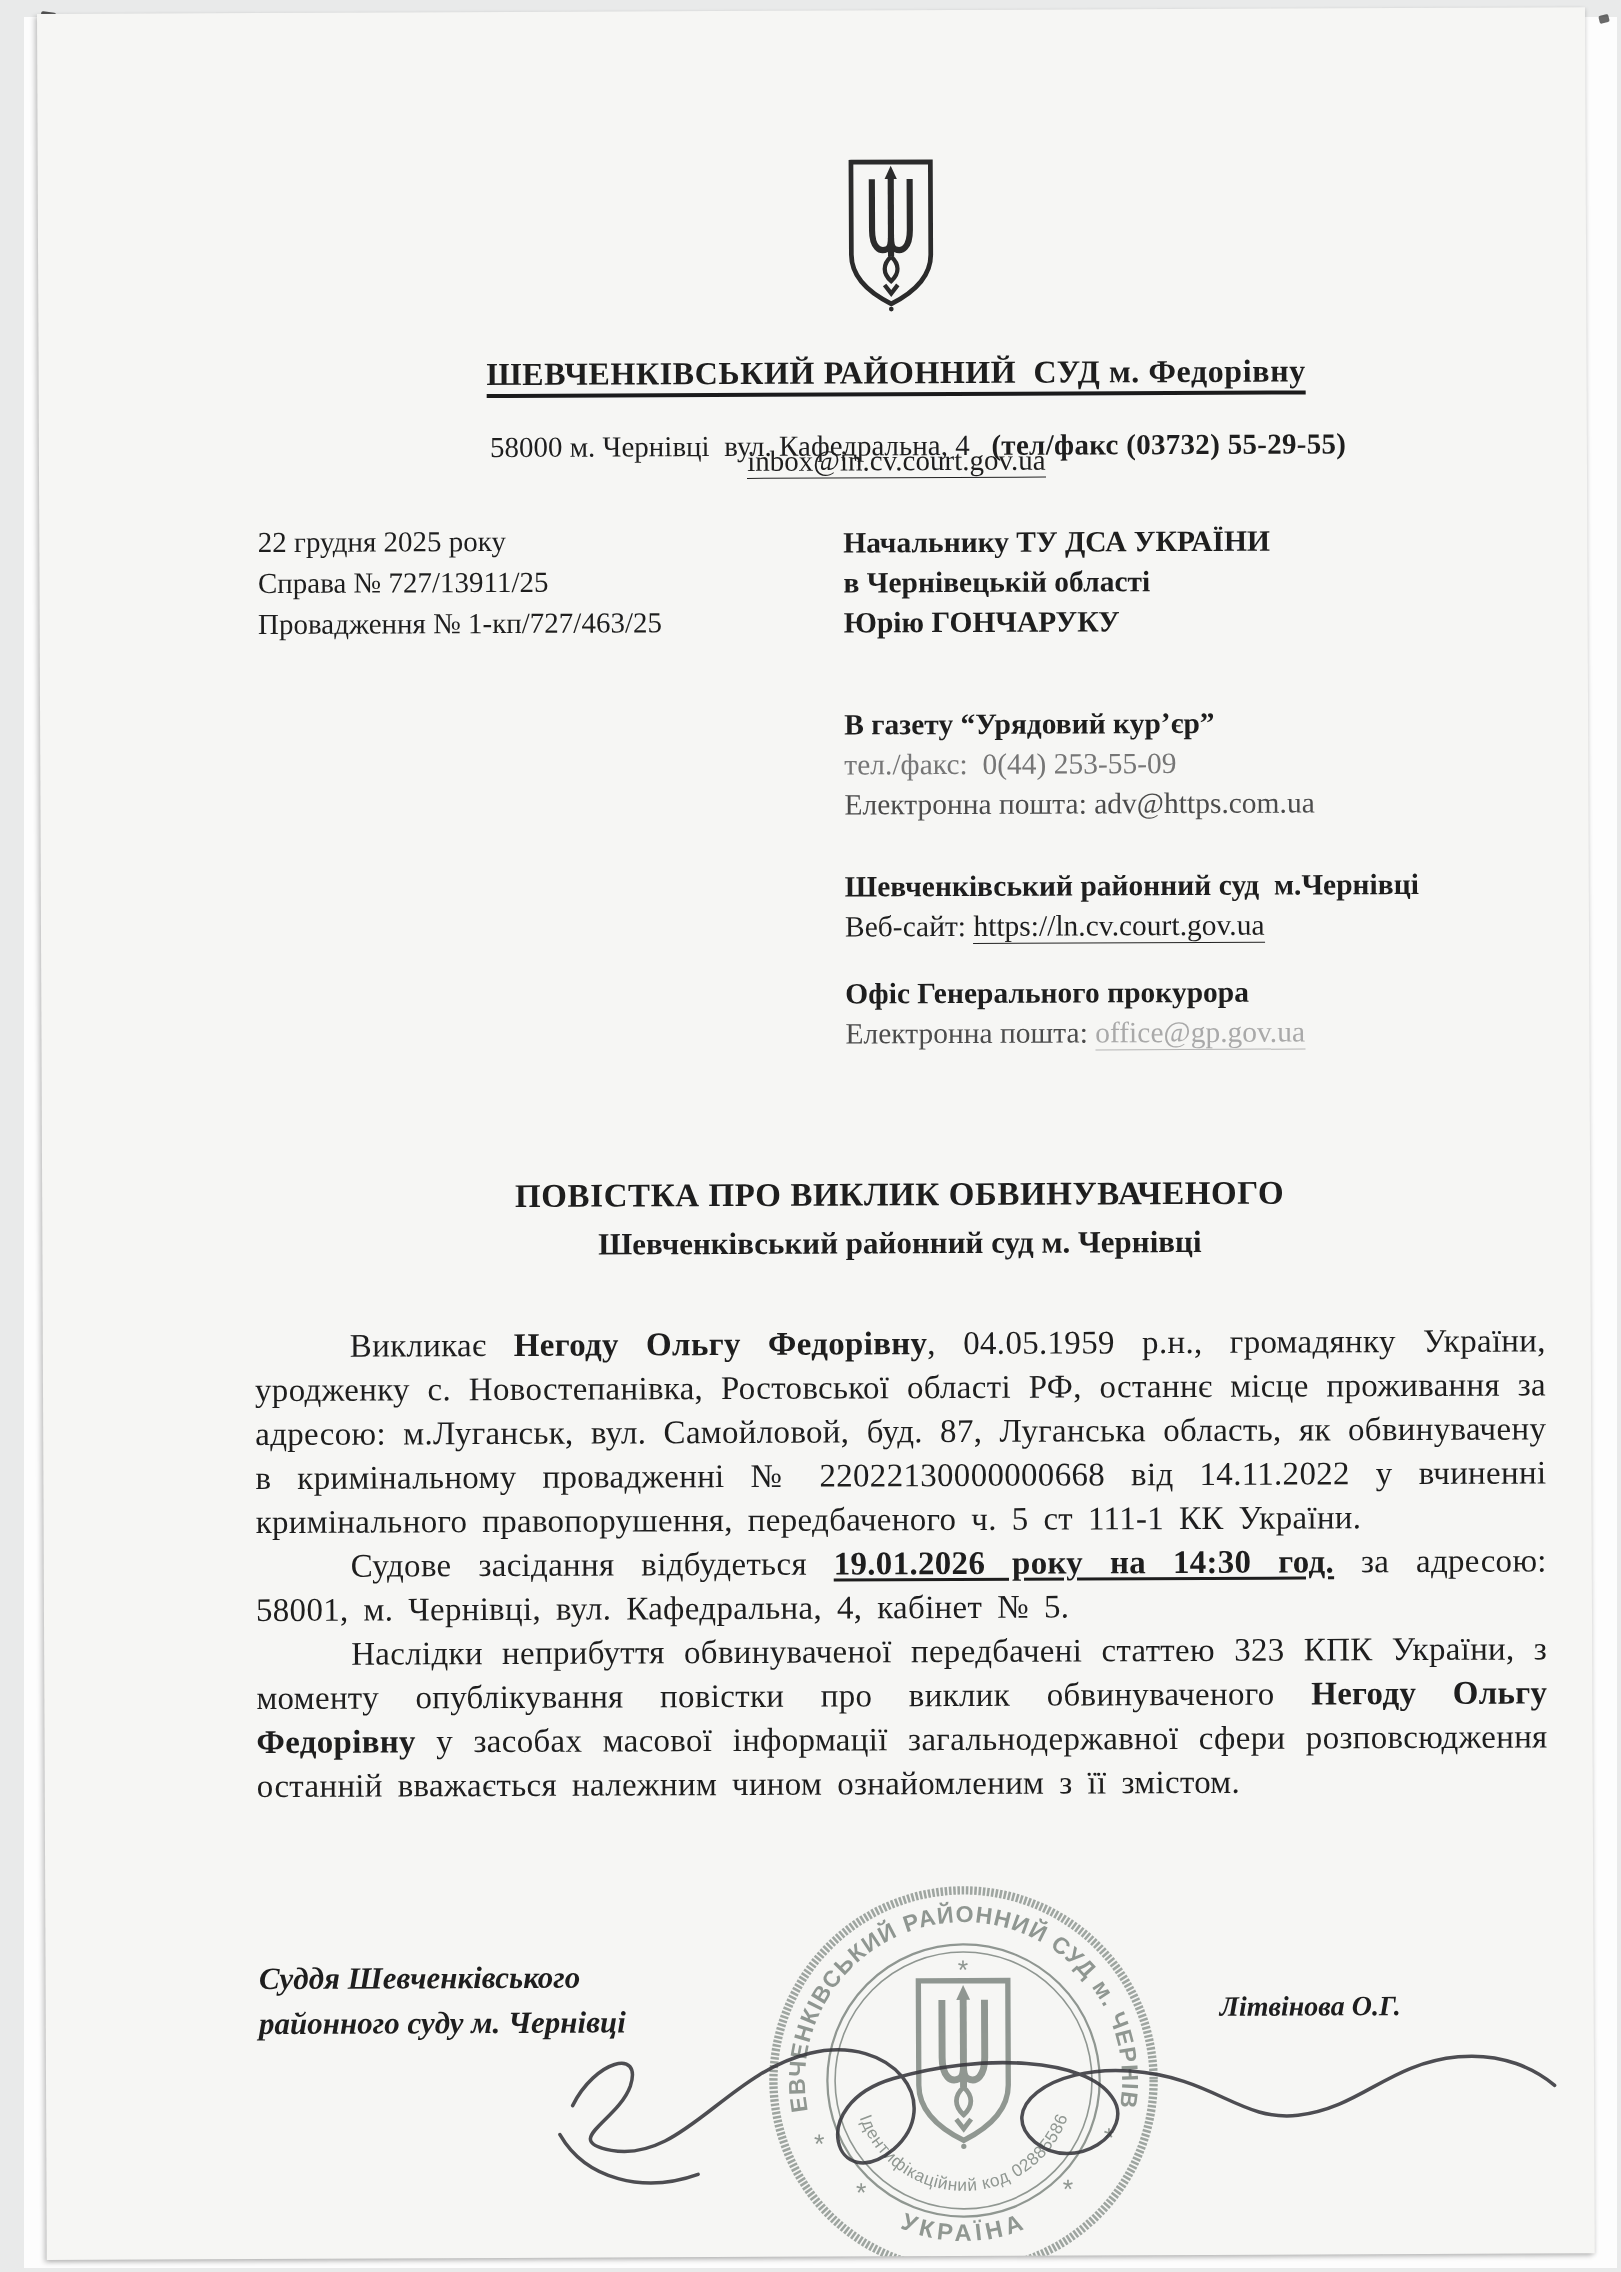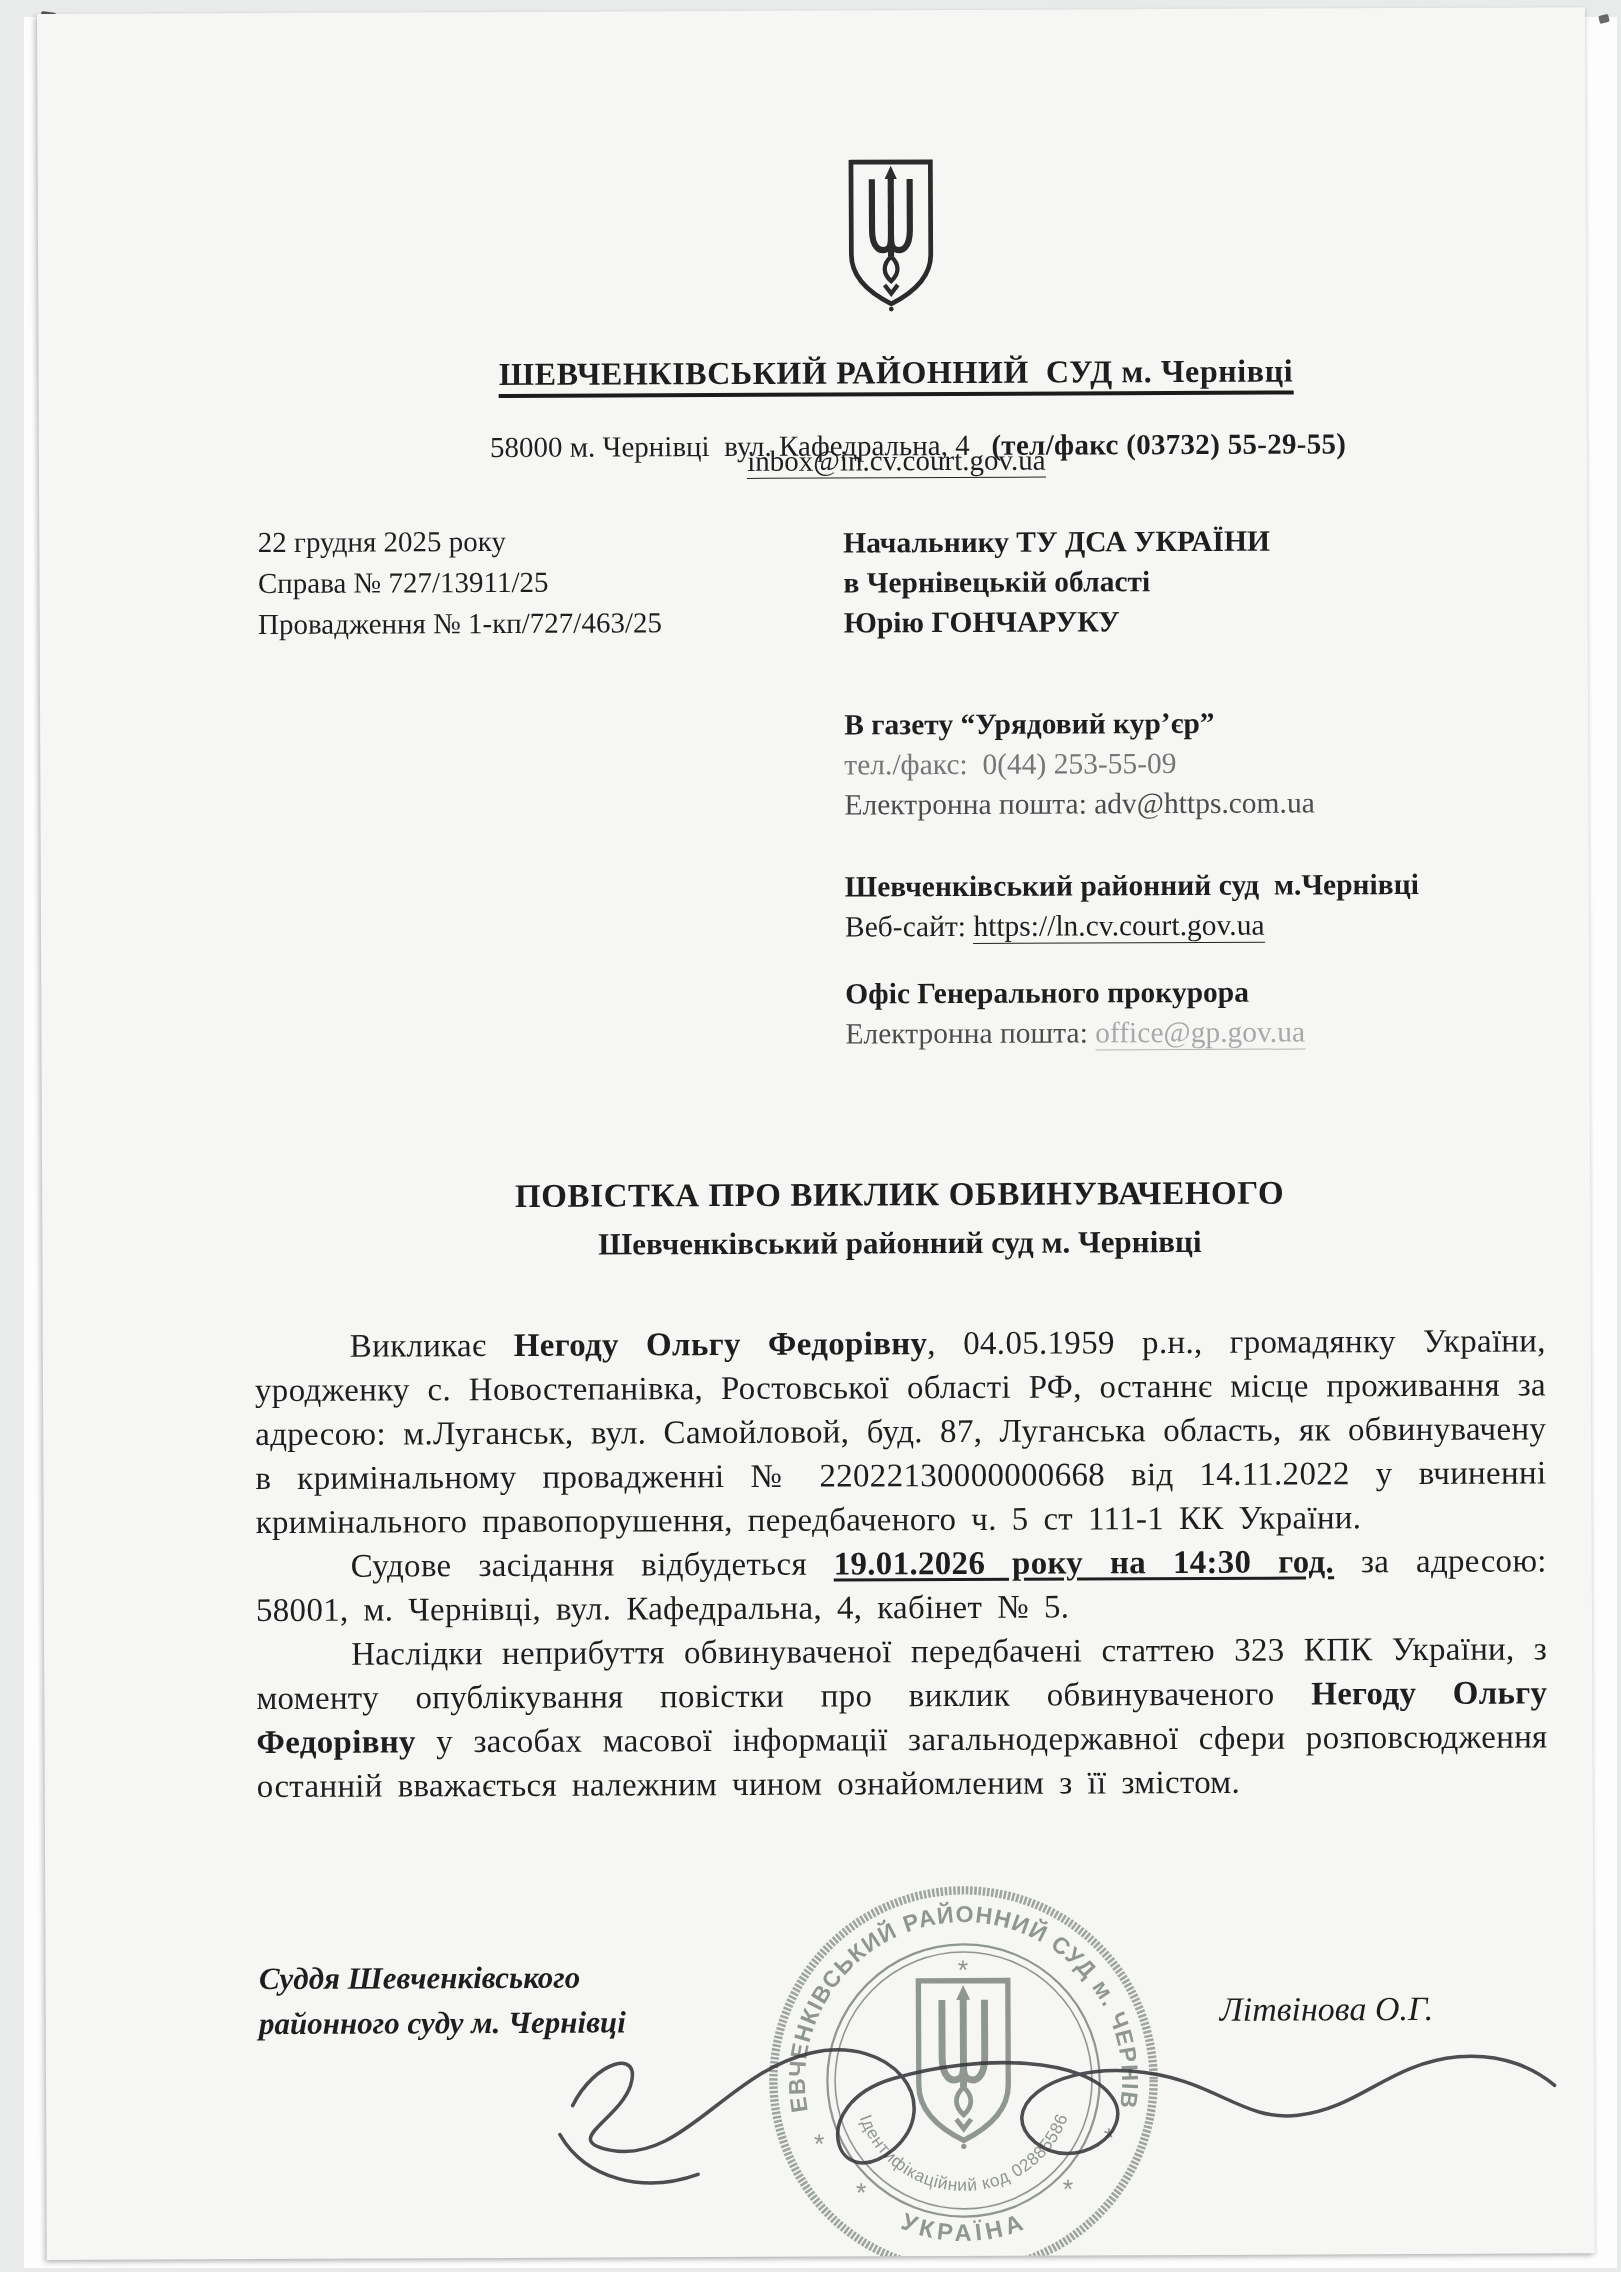--- a/index.html
+++ b/index.html
@@ -41,21 +41,21 @@
   .title1{top:1166px;font-size:33px;font-weight:bold;letter-spacing:0.6px;}
   .title2{top:1215px;font-size:31px;font-weight:bold;}
 
   .bodytext{left:0;top:1311px;width:1291px;font-size:33px;line-height:44px;text-align:justify;word-spacing:6.4px;letter-spacing:0.3px;}
   .bodytext p{margin:0;text-indent:95px;}
   .dt{font-weight:bold;text-decoration:underline;text-decoration-thickness:2.6px;text-underline-offset:3.9px;}
 
   .sig-role{left:1.3px;font-size:31px;font-weight:bold;font-style:italic;line-height:45px;}
   .sig1{top:1943px;}
   .sig2{top:1988px;}
-  .sig-name{left:962px;top:1982px;font-size:34px;font-weight:normal;font-style:italic;}
+  .sig-name{left:962px;top:1982px;font-size:28px;font-weight:bold;font-style:italic;}
 
   .stamp{left:500px;top:1865px;width:411px;height:411px;color:#79827c;opacity:.82;}
   .stamp text{font-family:"Liberation Sans", sans-serif;fill:currentColor;}
   .scrawl{left:276px;top:1959px;width:1027px;height:257px;}
 
   .mark{position:absolute;background:#1c1c1c;border-radius:1.9px;}
   .mark-tl{left:41px;top:11.6px;width:15.4px;height:5.8px;opacity:.75;transform:rotate(8deg);}
   .mark-tr{left:1599px;top:15.4px;width:9.6px;height:7.7px;opacity:.65;transform:rotate(-14deg);}
 </style>
 </head>
@@ -83,21 +83,21 @@
 <div class="mark mark-tr"></div>
 
 <div class="page">
   <div class="content">
 
     <svg class="abs emblem" viewBox="0 0 100 164">
       <use href="#tryzub"></use>
     </svg>
 
     <div class="abs center hdr1">
-      <span class="uline"><span>ШЕВЧЕНКІВСЬКИЙ РАЙОННИЙ  СУД </span><span>м. Чернівці</span></span>
+      <span class="uline"><span>ШЕВЧЕНКІВСЬКИЙ РАЙОННИЙ  СУД </span><span>м. Федорівну</span></span>
     </div>
     <div class="abs center hdr2">
       <span>58000 м. Чернівці  вул. Кафедральна, 4   </span><b>(тел/факс (03732) 55-29-55)</b>
     </div>
     <div class="abs center hdr3">
       <span class="uline">inbox@in.cv.court.gov.ua</span>
     </div>
 
     <div class="abs meta">
       <div>22 грудня 2025 року</div>

